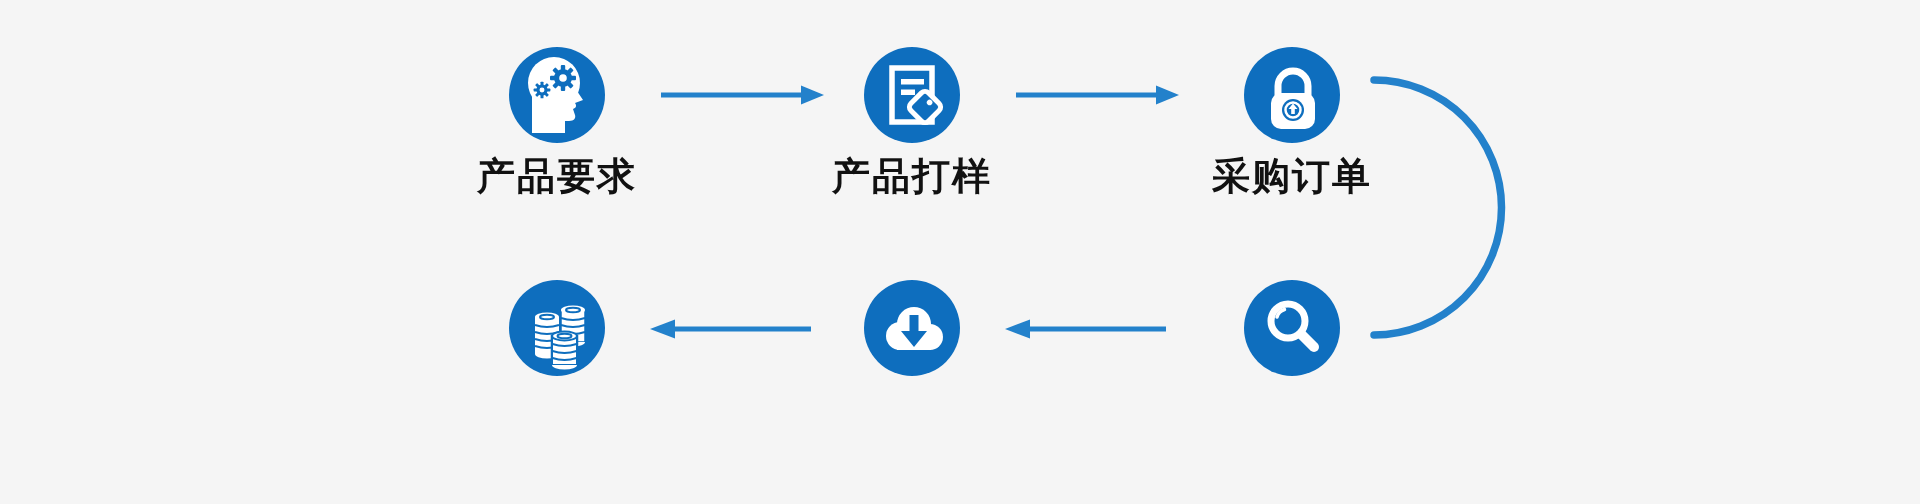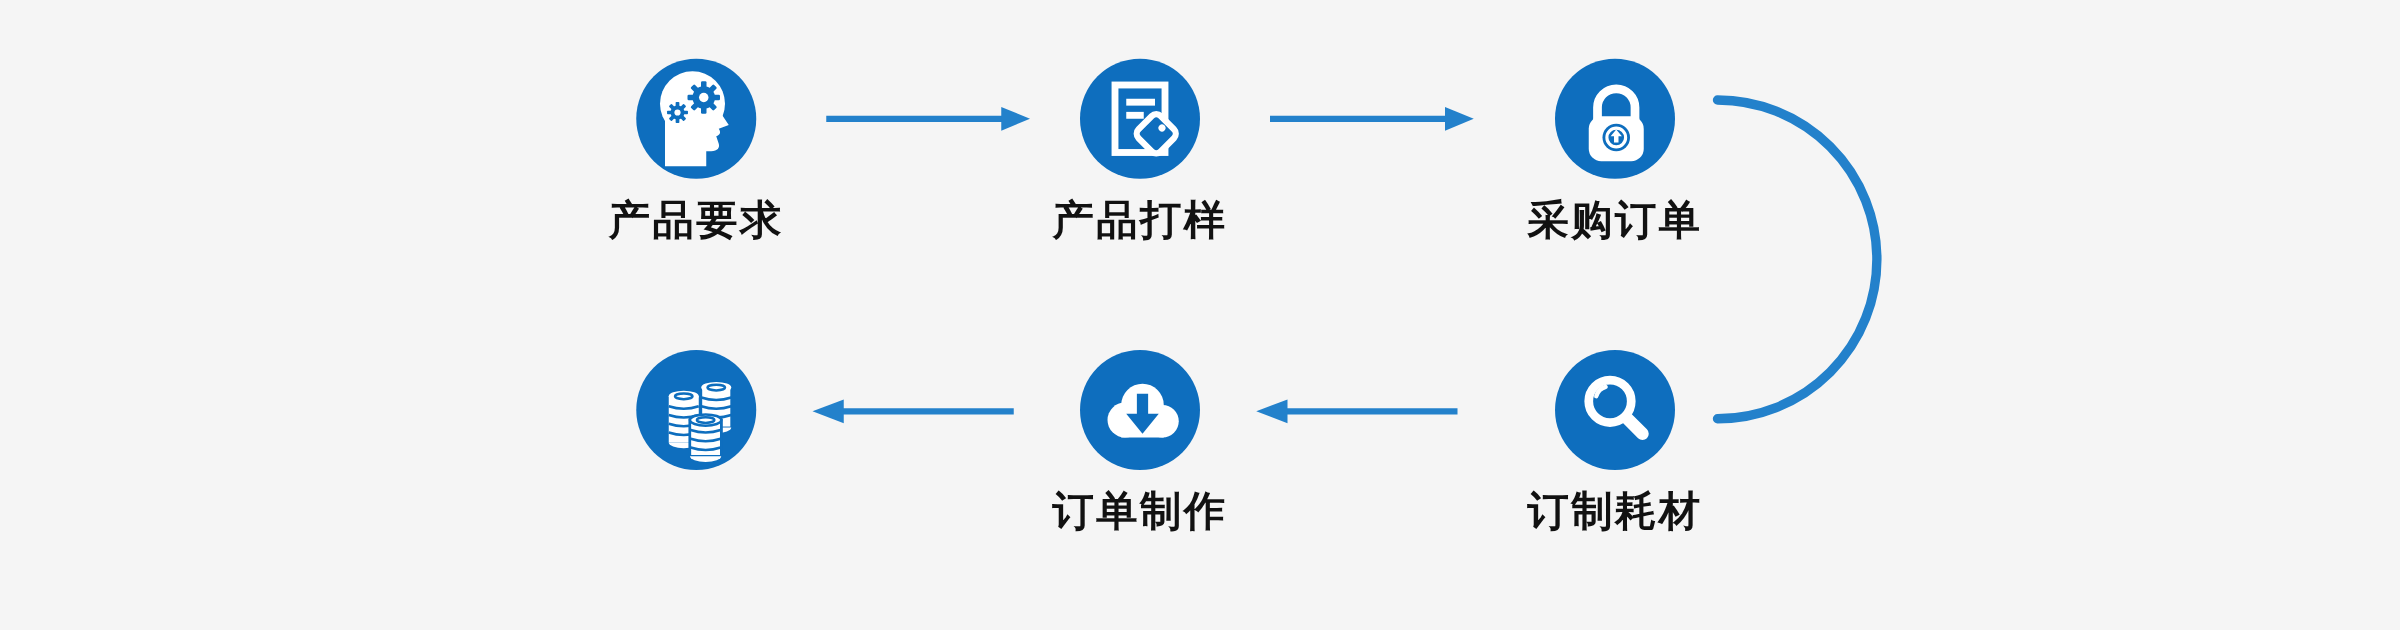--- a/index.html
+++ b/index.html
@@ -8,21 +8,21 @@
     overflow:hidden;font-family:"Liberation Sans","DejaVu Sans",sans-serif;
   }
   .arrow-layer{position:absolute;left:0;top:0;width:1920px;height:504px;}
   .node{position:absolute;width:200px;text-align:center;}
   .node-circle{
     width:96px;height:96px;border-radius:50%;background:#0e6ebe;
     margin:0 auto;display:flex;align-items:center;justify-content:center;
   }
   .node-circle svg{width:96px;height:96px;display:block;}
   .node-label{
-    margin-top:16px;font-size:33px;font-weight:700;color:#111111;
+    margin-top:16px;font-size:38px;font-weight:700;color:#111111;
     letter-spacing:2px;white-space:nowrap;line-height:34px;
   }
   
   .pos-n1{left:457px;top:47px;}
   .pos-n2{left:812px;top:47px;}
   .pos-n3{left:1192px;top:47px;}
   .pos-n4{left:1192px;top:280px;}
   .pos-n5{left:812px;top:280px;}
   .pos-n6{left:457px;top:280px;}
 </style>
@@ -125,37 +125,35 @@
   </div>
 
   <div class="node pos-n4">
     <div class="node-circle">
       <svg viewBox="0 0 96 96">
         <circle cx="44" cy="41" r="17" fill="none" stroke="#fff" stroke-width="7"></circle>
         <path d="M33 37 a11 11 0 0 1 7.5 -7.5" stroke="#fff" stroke-width="3.5" fill="none" stroke-linecap="round"></path>
         <line x1="57.5" y1="54.5" x2="70" y2="67" stroke="#fff" stroke-width="10" stroke-linecap="round"></line>
       </svg>
     </div>
-    <div class="node-label">订制耗材</div>
   </div>
 
   <div class="node pos-n5">
     <div class="node-circle">
       <svg viewBox="0 0 96 96">
         <g fill="#fff">
           <circle cx="36" cy="56" r="14"></circle>
           <circle cx="50" cy="44" r="17"></circle>
           <circle cx="66" cy="57" r="13"></circle>
           <rect x="33" y="54" width="34" height="16"></rect>
         </g>
         <rect x="45.5" y="35" width="9" height="17" fill="#0e6ebe"></rect>
         <path d="M37 51 h26 l-13 16 z" fill="#0e6ebe"></path>
       </svg>
     </div>
-    <div class="node-label">订单制作</div>
   </div>
 
   <div class="node pos-n6">
     <div class="node-circle">
       <svg viewBox="0 0 96 96">
 
         <g>
           <rect x="26" y="37" width="24" height="37" fill="#fff"></rect>
           <path d="M26 74 a12 4.5 0 0 0 24 0" fill="#fff"></path>
           <g stroke="#0e6ebe" stroke-width="2" fill="none">

